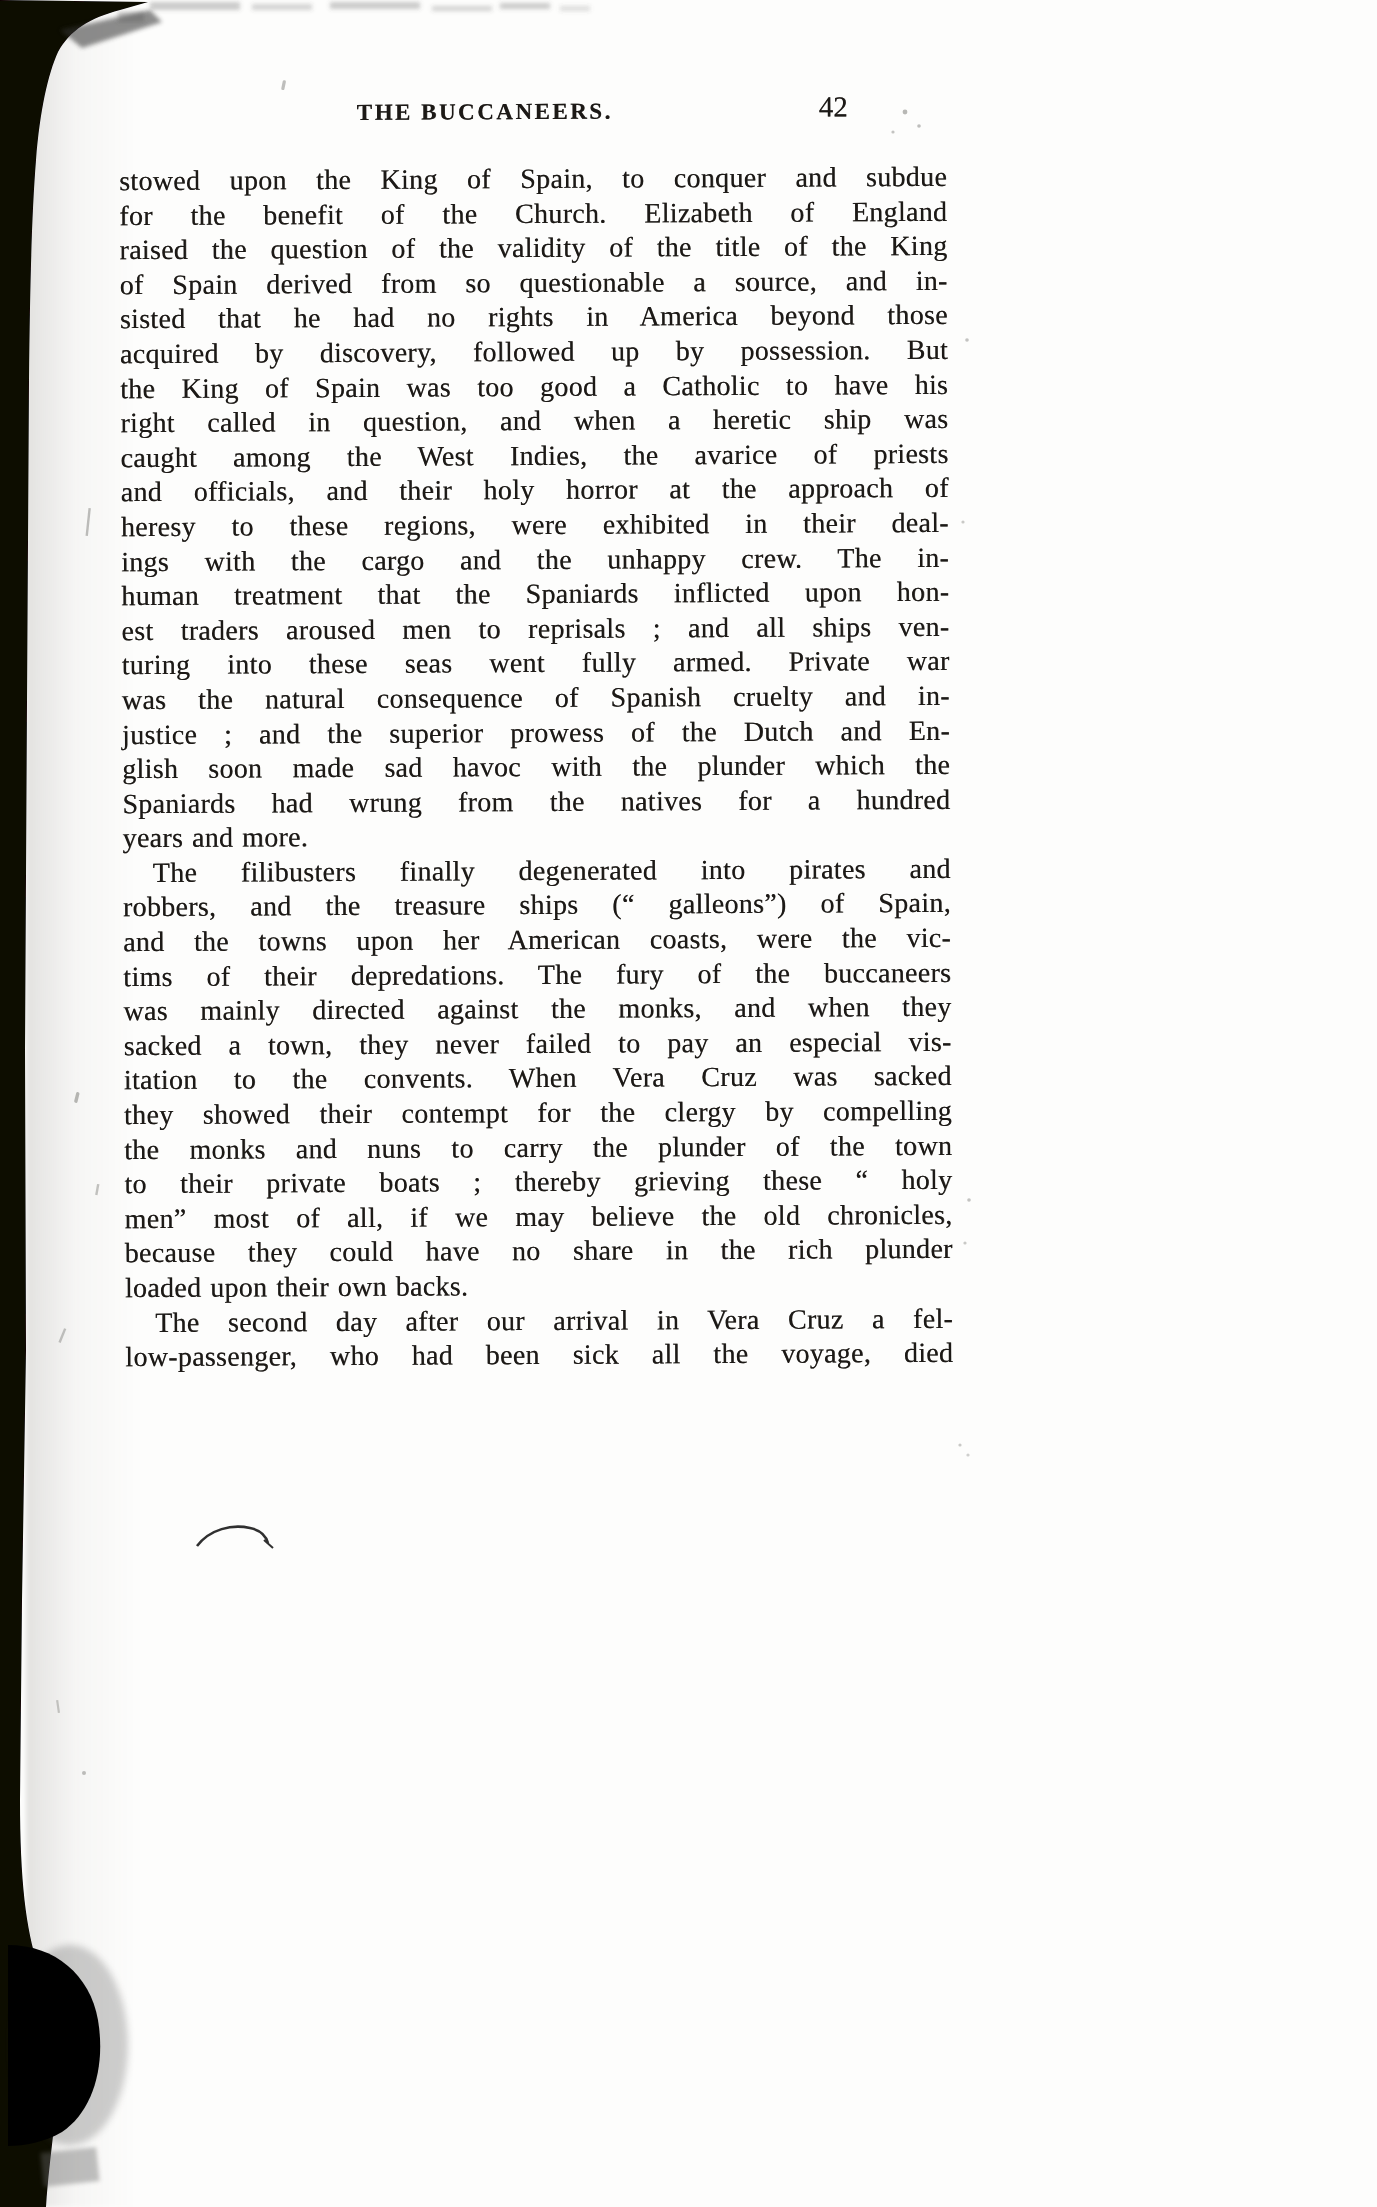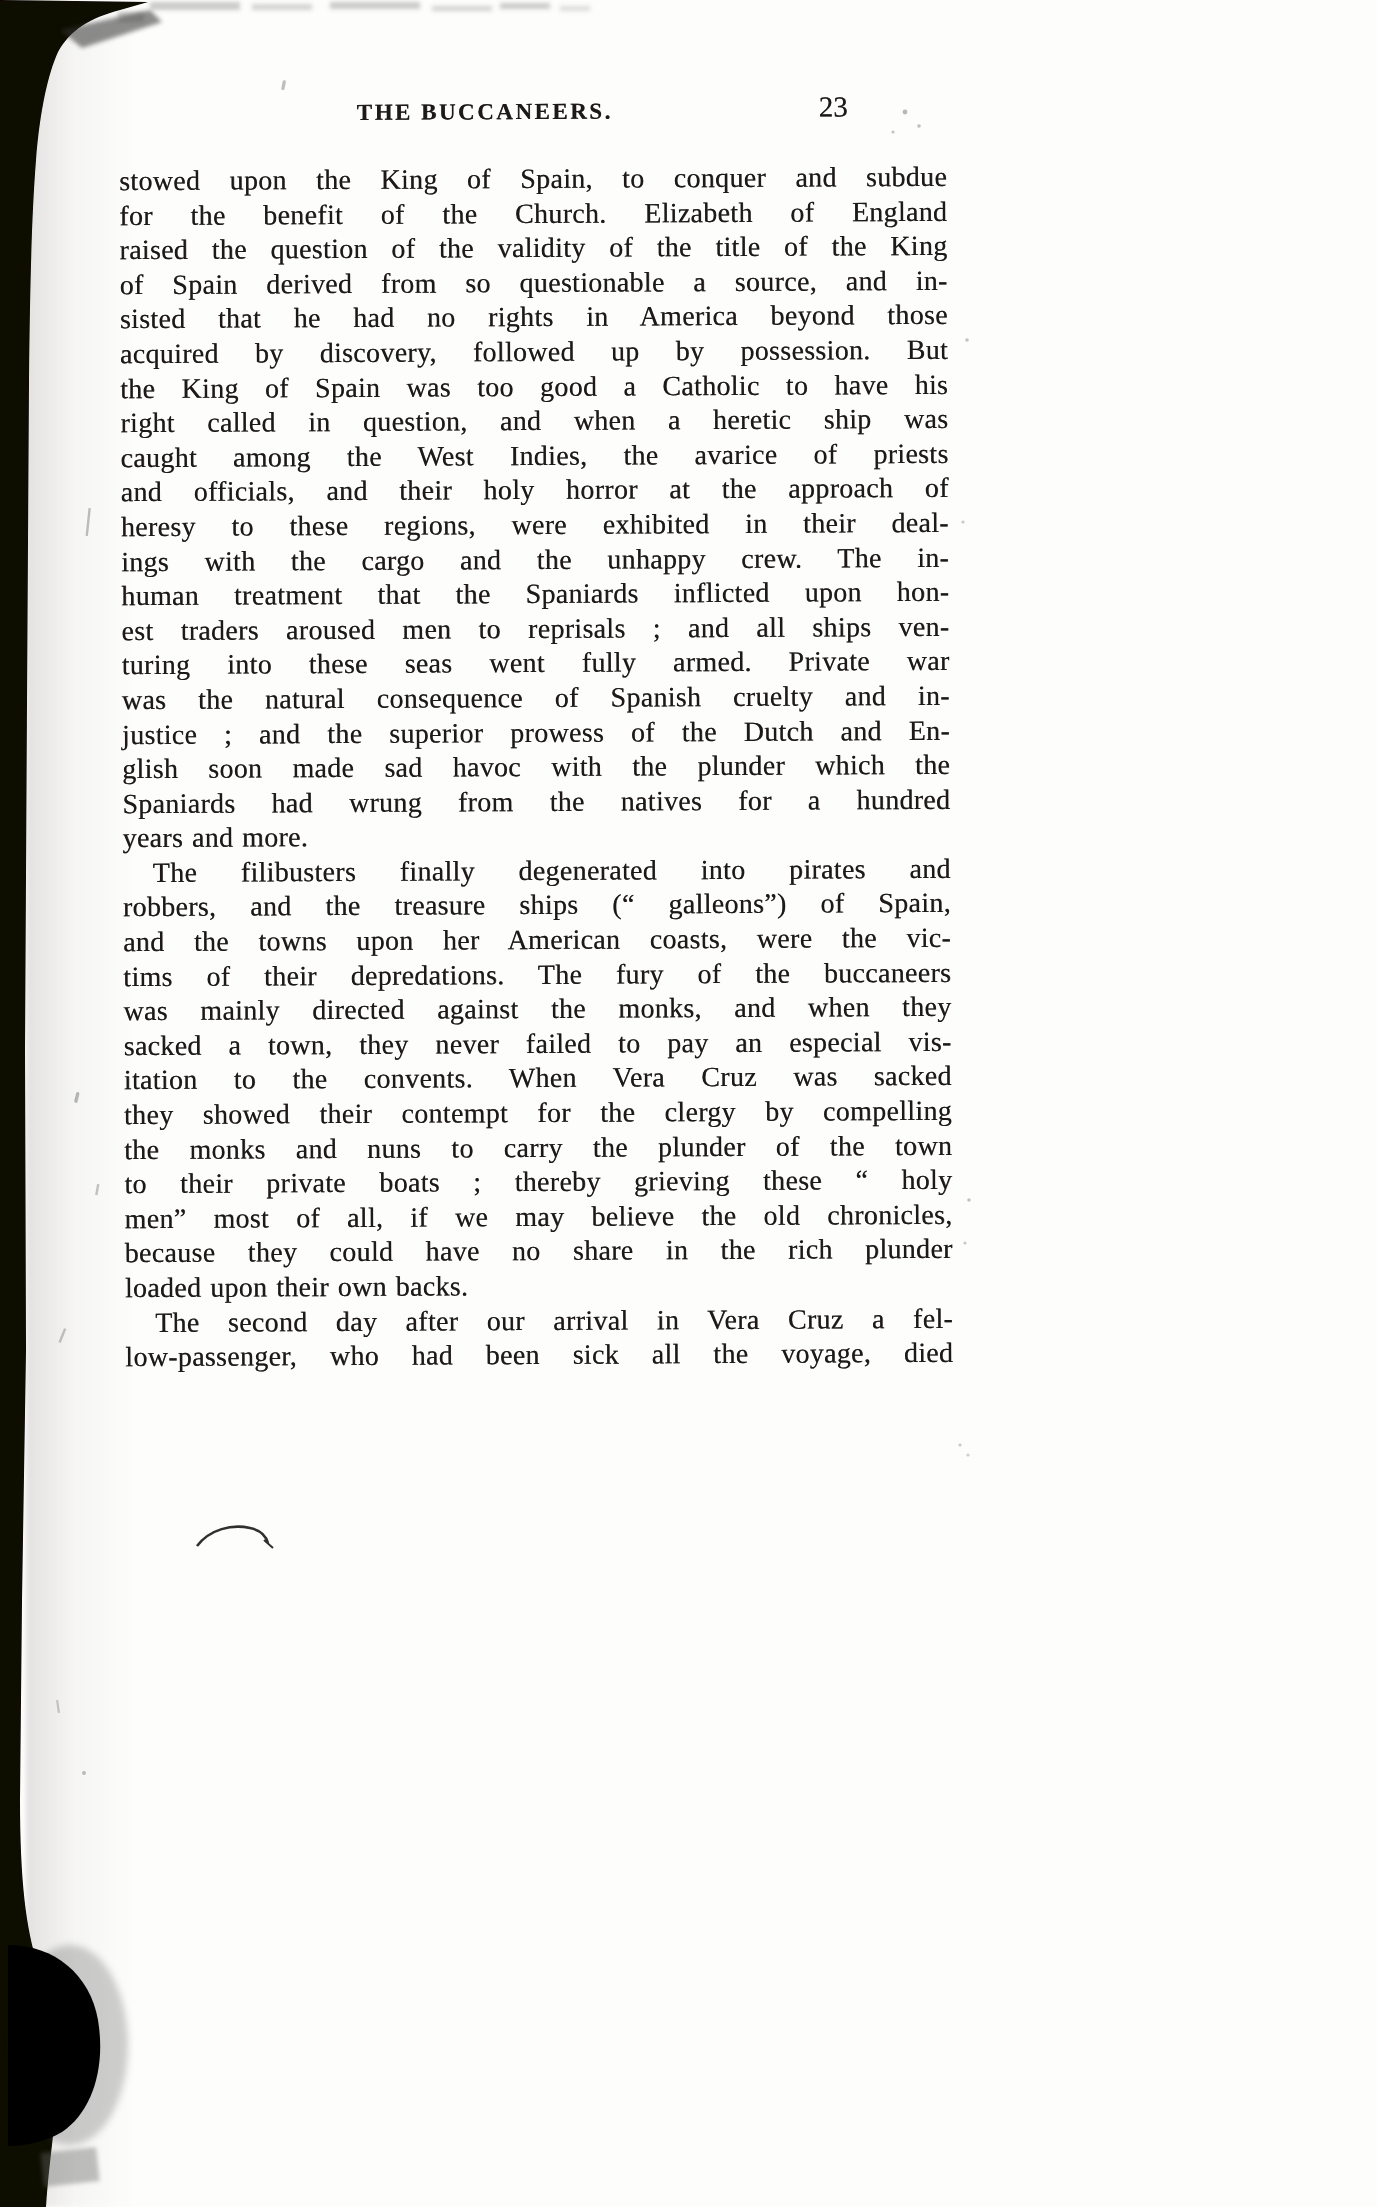--- a/index.html
+++ b/index.html
@@ -131,21 +131,21 @@
       <rect x="96" y="1184" width="2.4" height="11" opacity="0.5" transform="rotate(10 97 1190)"></rect>
       <rect x="61" y="1328" width="2.4" height="15" opacity="0.5" transform="rotate(22 62 1336)"></rect>
       <rect x="57" y="1700" width="2.2" height="13" opacity="0.45" transform="rotate(-8 58 1707)"></rect>
       <rect x="282" y="80" width="3.2" height="10" rx="1.5" opacity="0.55" transform="rotate(12 283 85)"></rect>
     </g>
   </svg>
 
   <div class="text-block">
     <div class="header-row">
       <span class="header-title">THE BUCCANEERS.</span>
-      <span class="page-num">23</span>
+      <span class="page-num">42</span>
     </div>
     <div class="page-body">
 
     <div class="paragraph">
           <div class="line">stowed upon the King of Spain, to conquer and subdue</div>
           <div class="line">for the benefit of the Church.  Elizabeth of England</div>
           <div class="line">raised the question of the validity of the title of the King</div>
           <div class="line">of Spain derived from so questionable a source, and in-</div>
           <div class="line">sisted that he had no rights in America beyond those</div>
           <div class="line">acquired by discovery, followed up by possession.  But</div>

